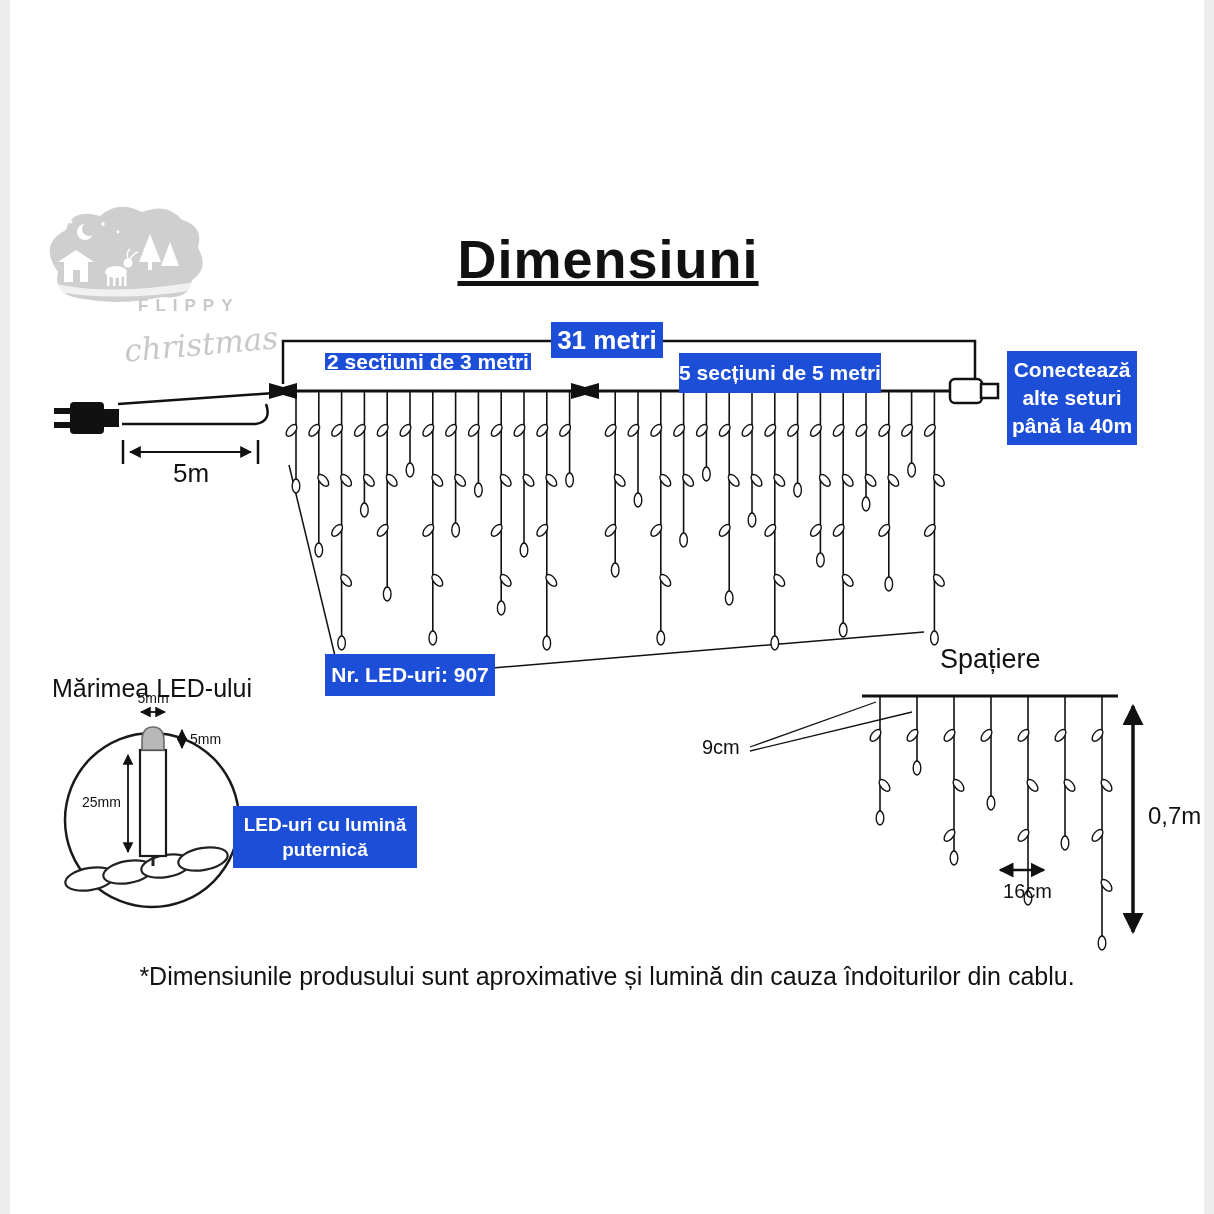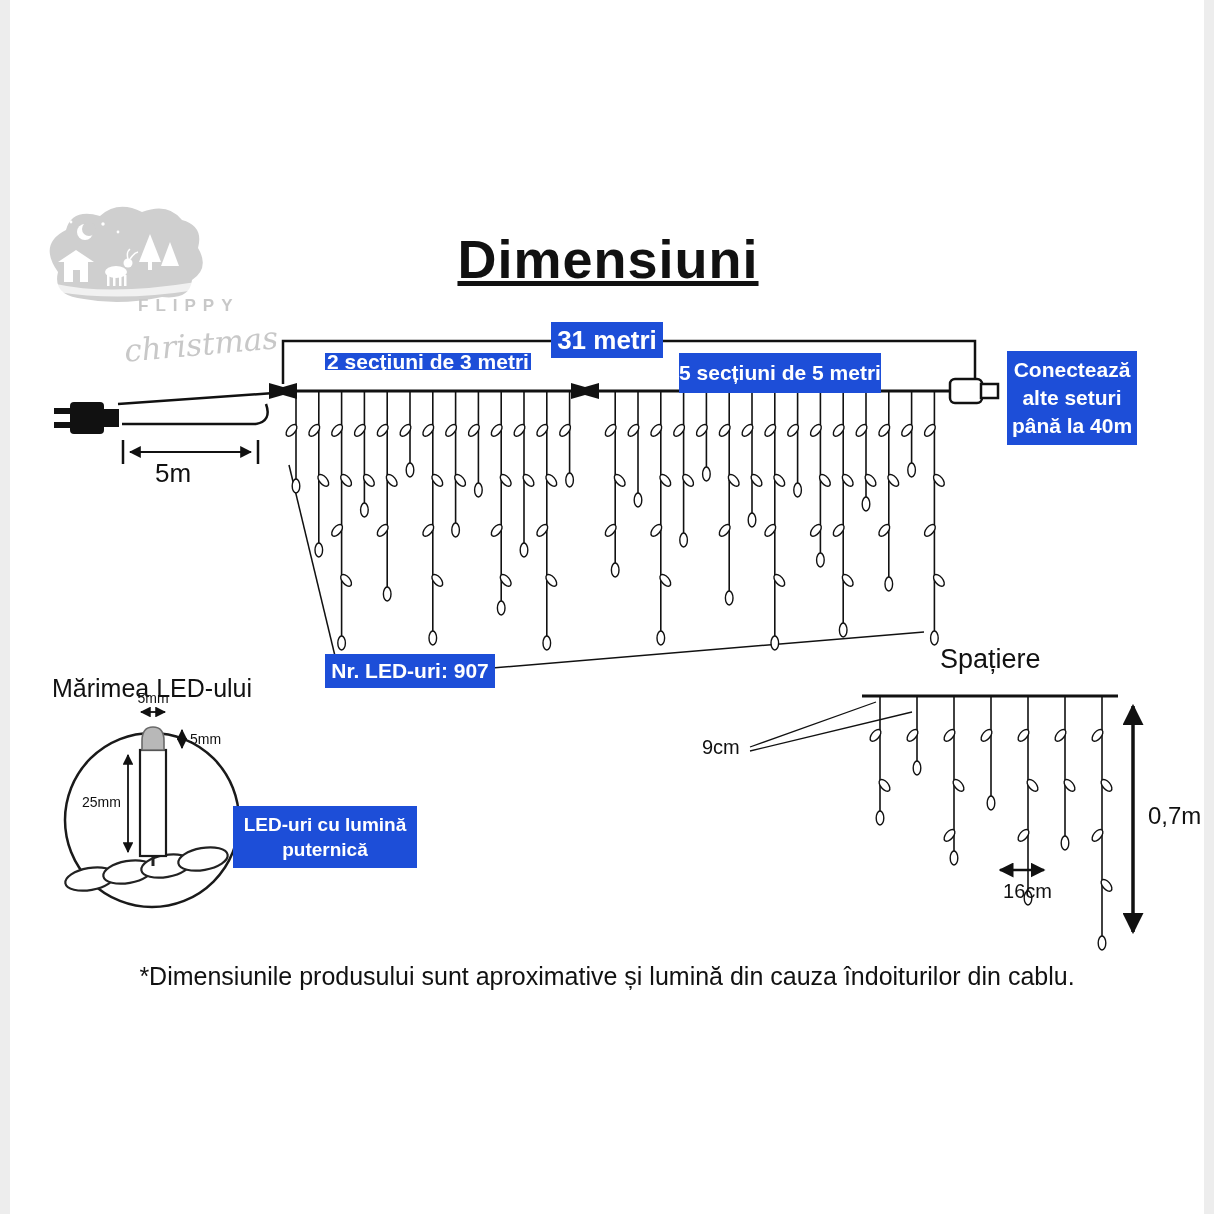--- a/index.html
+++ b/index.html
@@ -285,22 +285,22 @@
 
     <div class="t brand-flippy" style="left:138px;top:296px;">FLIPPY</div>
     <div class="t brand-script" style="left:124px;top:326px;">christmas</div>
 
     <div class="t title" style="left:348px;top:228px;width:520px;">Dimensiuni</div>
 
     <div class="blackbox" style="left:551px;top:322px;width:112px;height:36px;font-size:26px;">31 metri</div>
     <div class="blackbox" style="left:325px;top:353px;width:206px;height:17px;font-size:21px;">2 secțiuni de 3 metri</div>
     <div class="blackbox" style="left:679px;top:353px;width:202px;height:40px;font-size:21px;">5 secțiuni de 5 metri</div>
     <div class="blackbox wrapbox" style="left:1007px;top:351px;width:130px;height:94px;font-size:21px;padding:1px;">Conectează alte seturi până la 40m</div>
-    <div class="t" style="left:155px;top:458px;width:72px;font-size:26px;text-align:left;">5m</div>
-    <div class="blackbox" style="left:325px;top:654px;width:170px;height:34px;font-size:21px;">Nr. LED-uri: 907</div>
+    <div class="t" style="left:155px;top:458px;width:72px;font-size:26px;text-align:center;">5m</div>
+    <div class="blackbox" style="left:325px;top:654px;width:170px;height:42px;font-size:21px;">Nr. LED-uri: 907</div>
 
     <div class="t" style="left:940px;top:644px;width:130px;font-size:27px;">Spațiere</div>
     <div class="t" style="left:702px;top:736px;font-size:20px;">9cm</div>
     <div class="t" style="left:992px;top:880px;width:60px;font-size:20px;text-align:right;">16cm</div>
     <div class="t" style="left:1148px;top:802px;font-size:24px;text-align:center;">0,7m</div>
 
     <div class="t" style="left:52px;top:674px;font-size:25px;">Mărimea LED-ului</div>
     <div class="t small" style="left:129px;top:690px;width:48px;text-align:center;">5mm</div>
     <div class="t small" style="left:190px;top:731px;">5mm</div>
     <div class="t small" style="left:82px;top:794px;">25mm</div>

